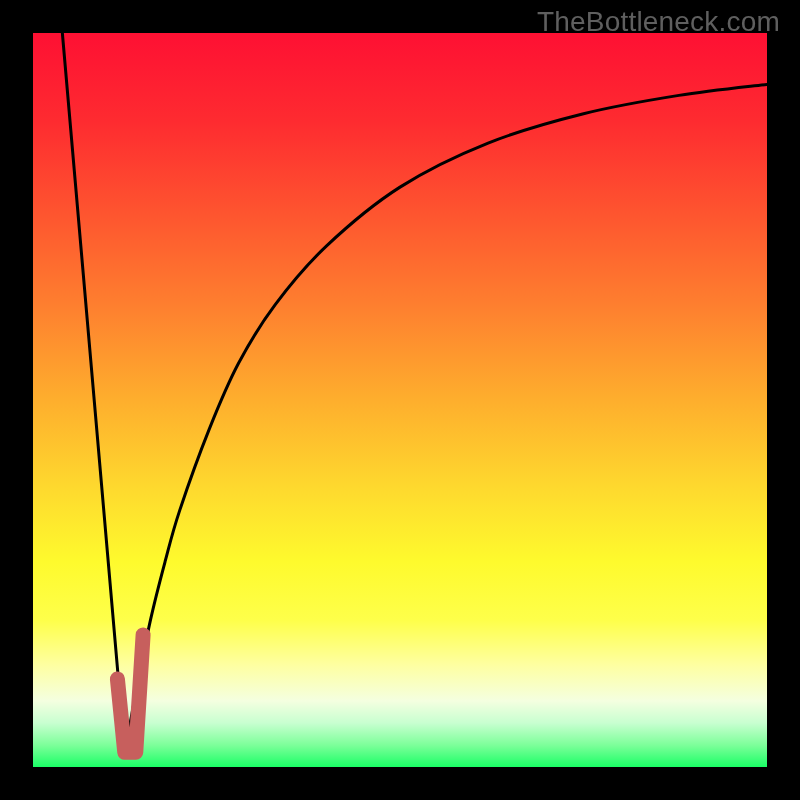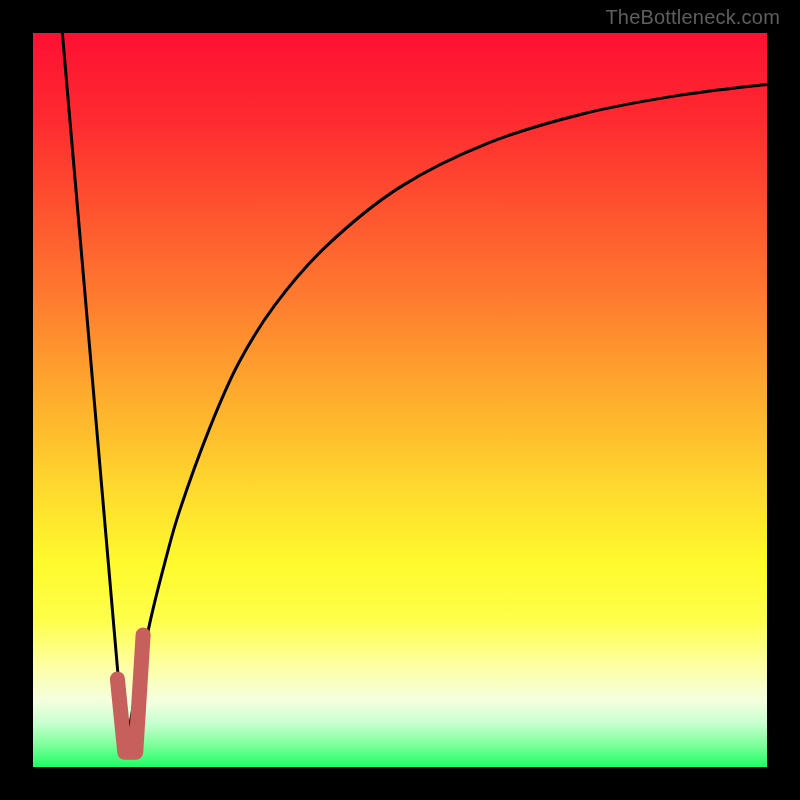--- a/index.html
+++ b/index.html
@@ -29,21 +29,21 @@
     position: absolute;
     left: 0;
     top: 0;
     width: 100%;
     height: 100%;
   }
   .watermark {
     position: absolute;
     top: 6px;
     right: 20px;
-    font-size: 20px;
+    font-size: 28px;
     font-weight: 500;
     color: #5f5f5f;
     letter-spacing: 0.2px;
     user-select: none;
   }
   svg.curves {
     position: absolute;
     left: 0;
     top: 0;
     width: 100%;

